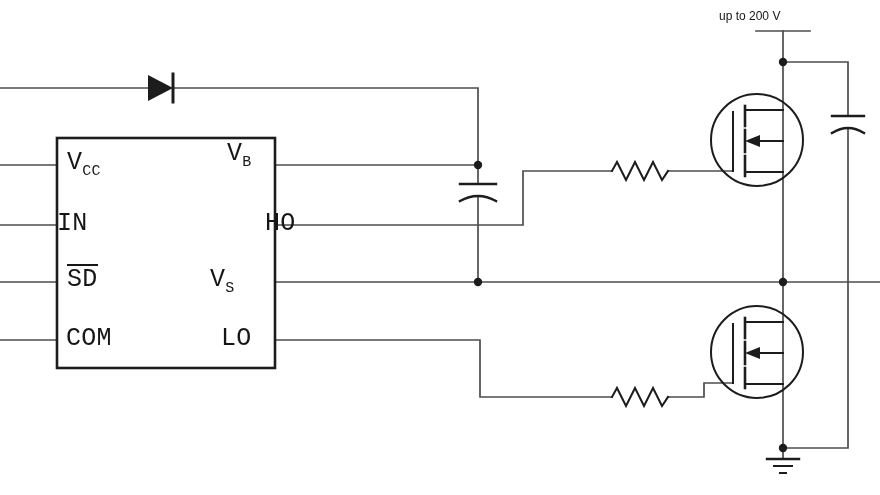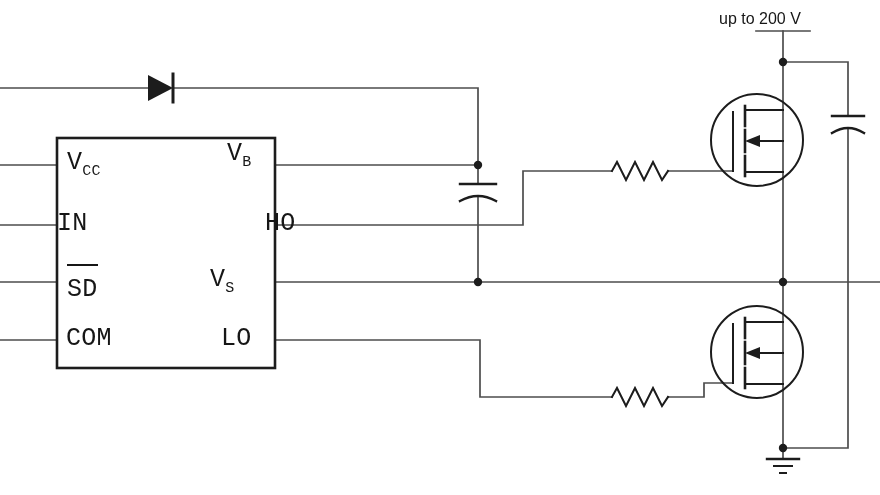--- a/index.html
+++ b/index.html
@@ -8,22 +8,22 @@
   .stage {
     position:relative;
     width:880px; height:495px;
     background:#ffffff;
     overflow:hidden;
   }
   .stage svg { position:absolute; left:0; top:0; }
   .label { position:absolute; color:#161616; white-space:nowrap; }
   .pin-label { font-size:25px; line-height:1.1; letter-spacing:0.3px;font-family:Liberation Mono, monospace; }
   .pin-label sub { font-size:15px; line-height:1; }
-  .overline { display:inline-block; border-top:2px solid #161616; padding-top:11px; line-height:1.05; }
-  .supply-label { font-size:16px; line-height:1.1; }
+  .overline { display:inline-block; border-top:2px solid #161616; padding-top:1px; line-height:1.05; }
+  .supply-label { font-size:12px; line-height:1.1; }
 
   .wire { stroke:#4d4d4d; stroke-width:1.7; fill:none; stroke-linecap:square; }
   .comp { stroke:#1c1c1c; fill:none; stroke-linecap:square; }
   .w2 { stroke-width:2; }
   .w24 { stroke-width:2.4; }
   .w26 { stroke-width:2.6; }
   .w3 { stroke-width:3; }
   .solid { fill:#1c1c1c; stroke:none; }
   .icbox { fill:#ffffff; stroke:#1c1c1c; stroke-width:2.6; }
 </style>

